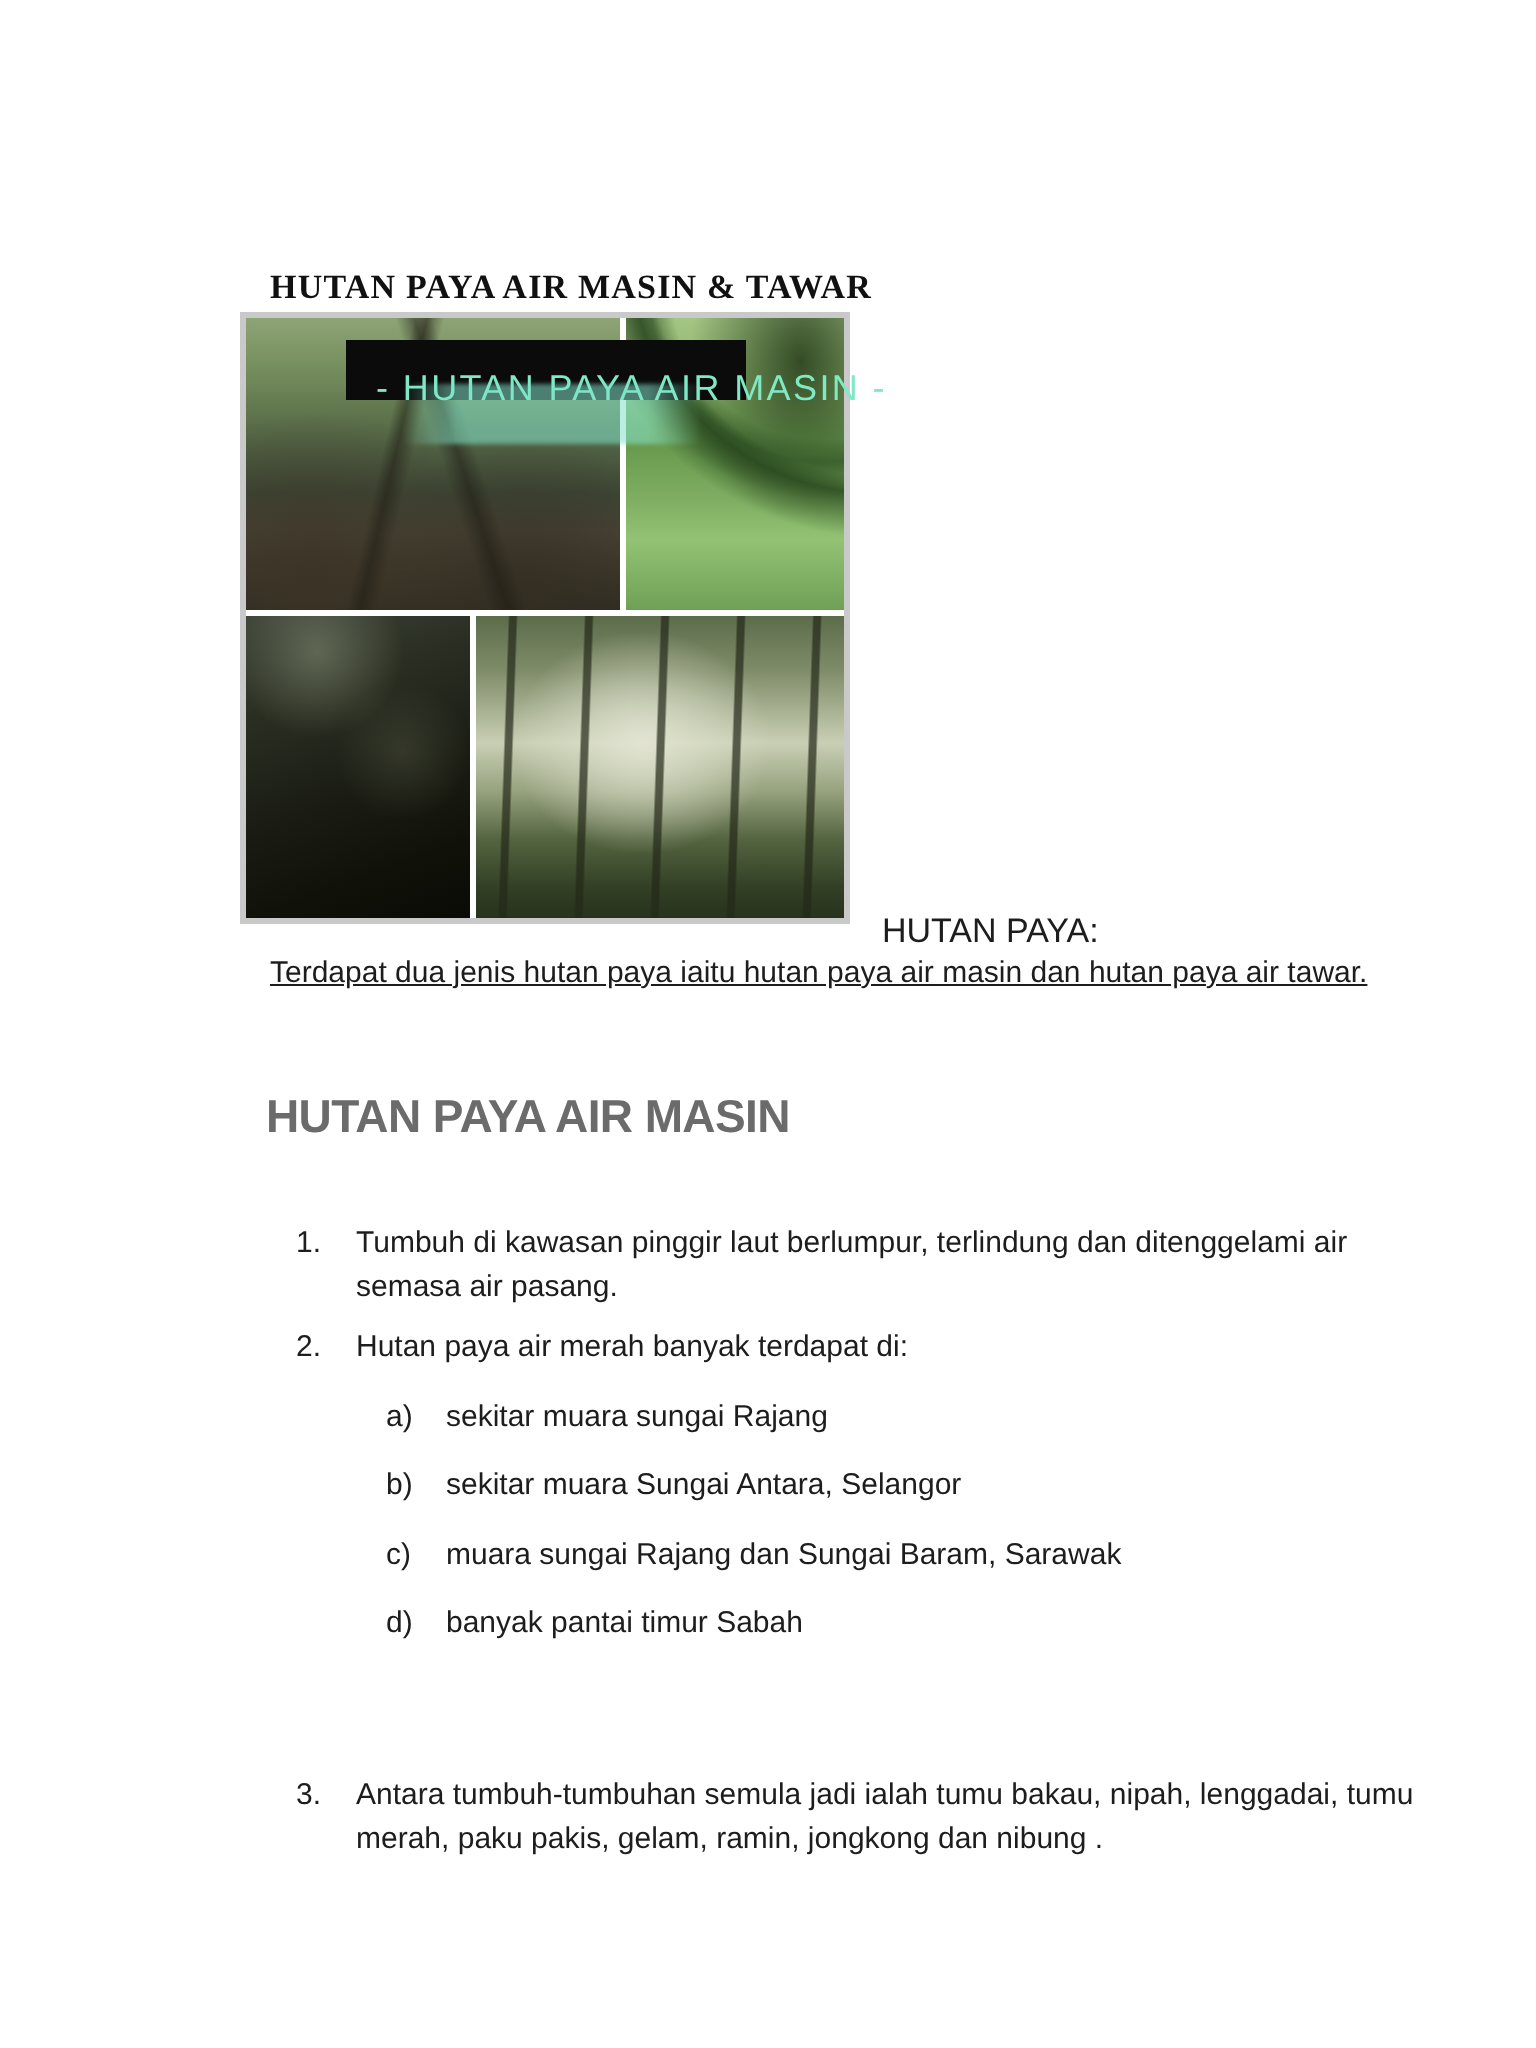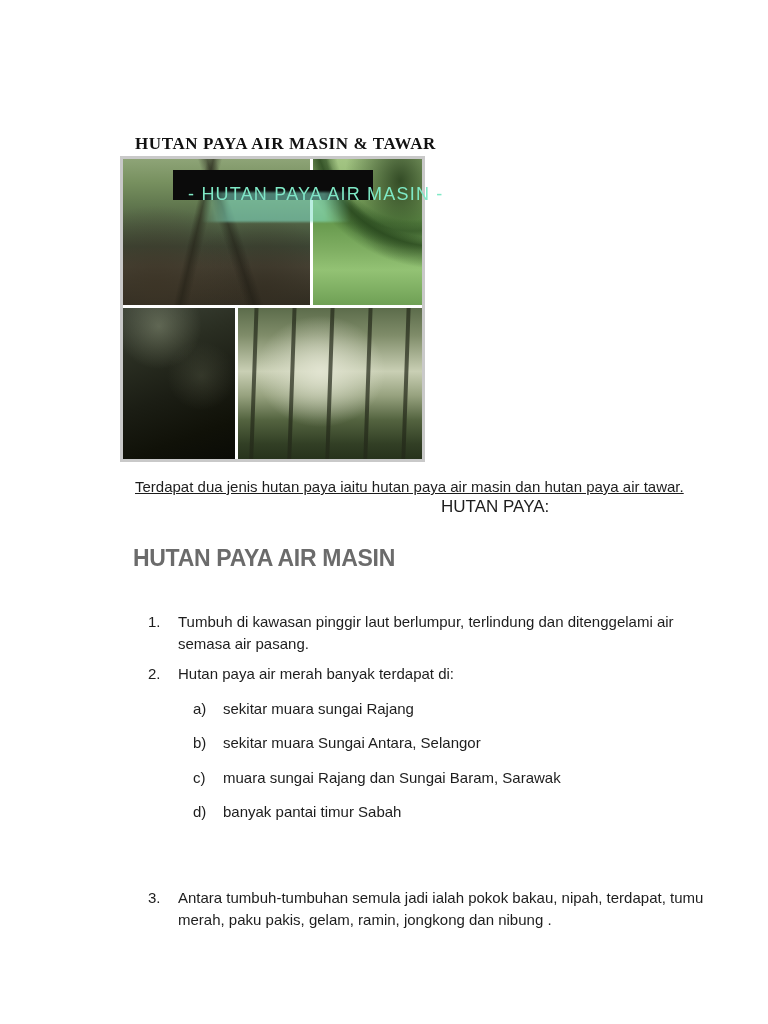--- a/index.html
+++ b/index.html
@@ -87,21 +87,20 @@
     filter: blur(1px);
     border-radius: 3px;
   }
   
   .caption-label {
     position: absolute;
     left: 396px; top: 411px;
     font-size: 17px;
     color: #1d1d1d;
     white-space: nowrap;
-    margin-top: 41px;
   }
   .intro {
     position: absolute;
     left: 90px; top: 433px;
     font-size: 15px;
     color: #1d1d1d;
     white-space: nowrap;
     text-decoration: underline;
   }
   .section-heading {
@@ -187,16 +186,16 @@
     <span class="li-text">muara sungai Rajang dan Sungai Baram, Sarawak</span>
   </div>
 
   <div class="sub-item sub-d">
     <span class="marker">d)</span>
     <span class="li-text">banyak pantai timur Sabah</span>
   </div>
 
   <div class="list-item item-3">
     <span class="marker">3.</span>
-    <span class="li-text">Antara tumbuh-tumbuhan semula jadi ialah pokok bakau, nipah, terdapat, tumu merah, paku pakis, gelam, ramin, jongkong dan nibung .</span>
+    <span class="li-text">Antara tumbuh-tumbuhan semula jadi ialah tumu bakau, nipah, lenggadai, tumu merah, paku pakis, gelam, ramin, jongkong dan nibung .</span>
   </div>
 
 </div>
 
 </body></html>

